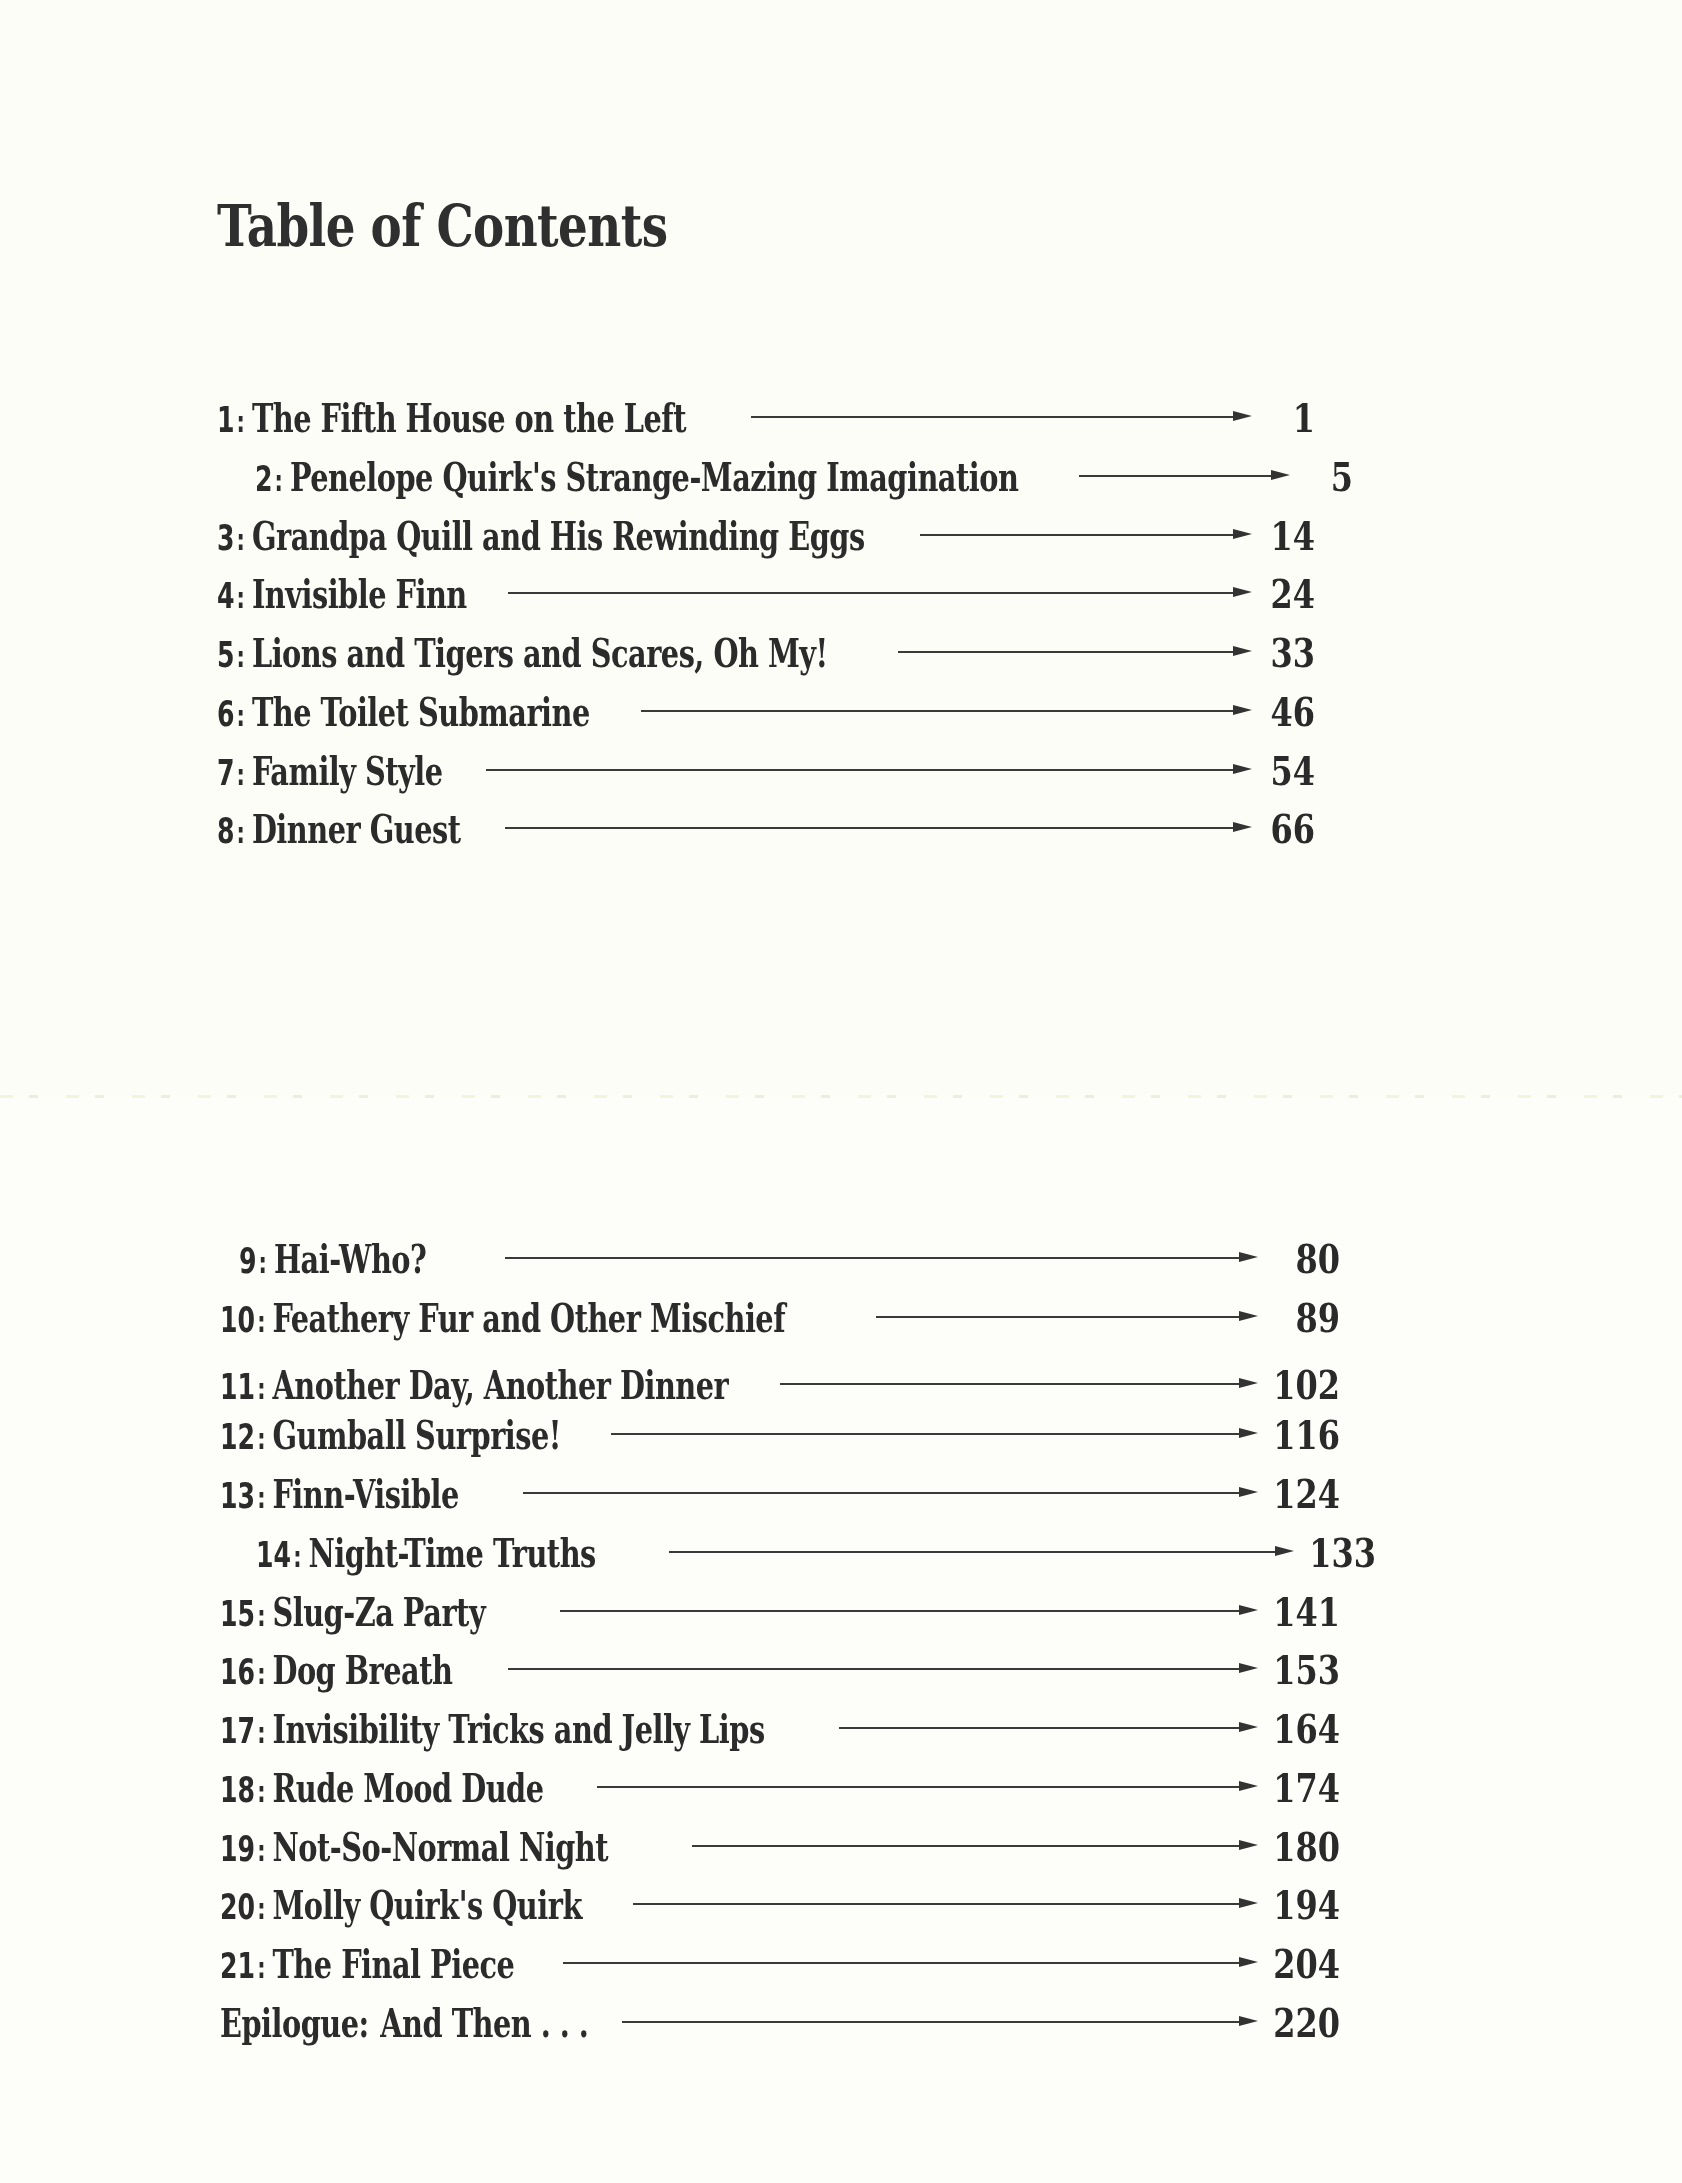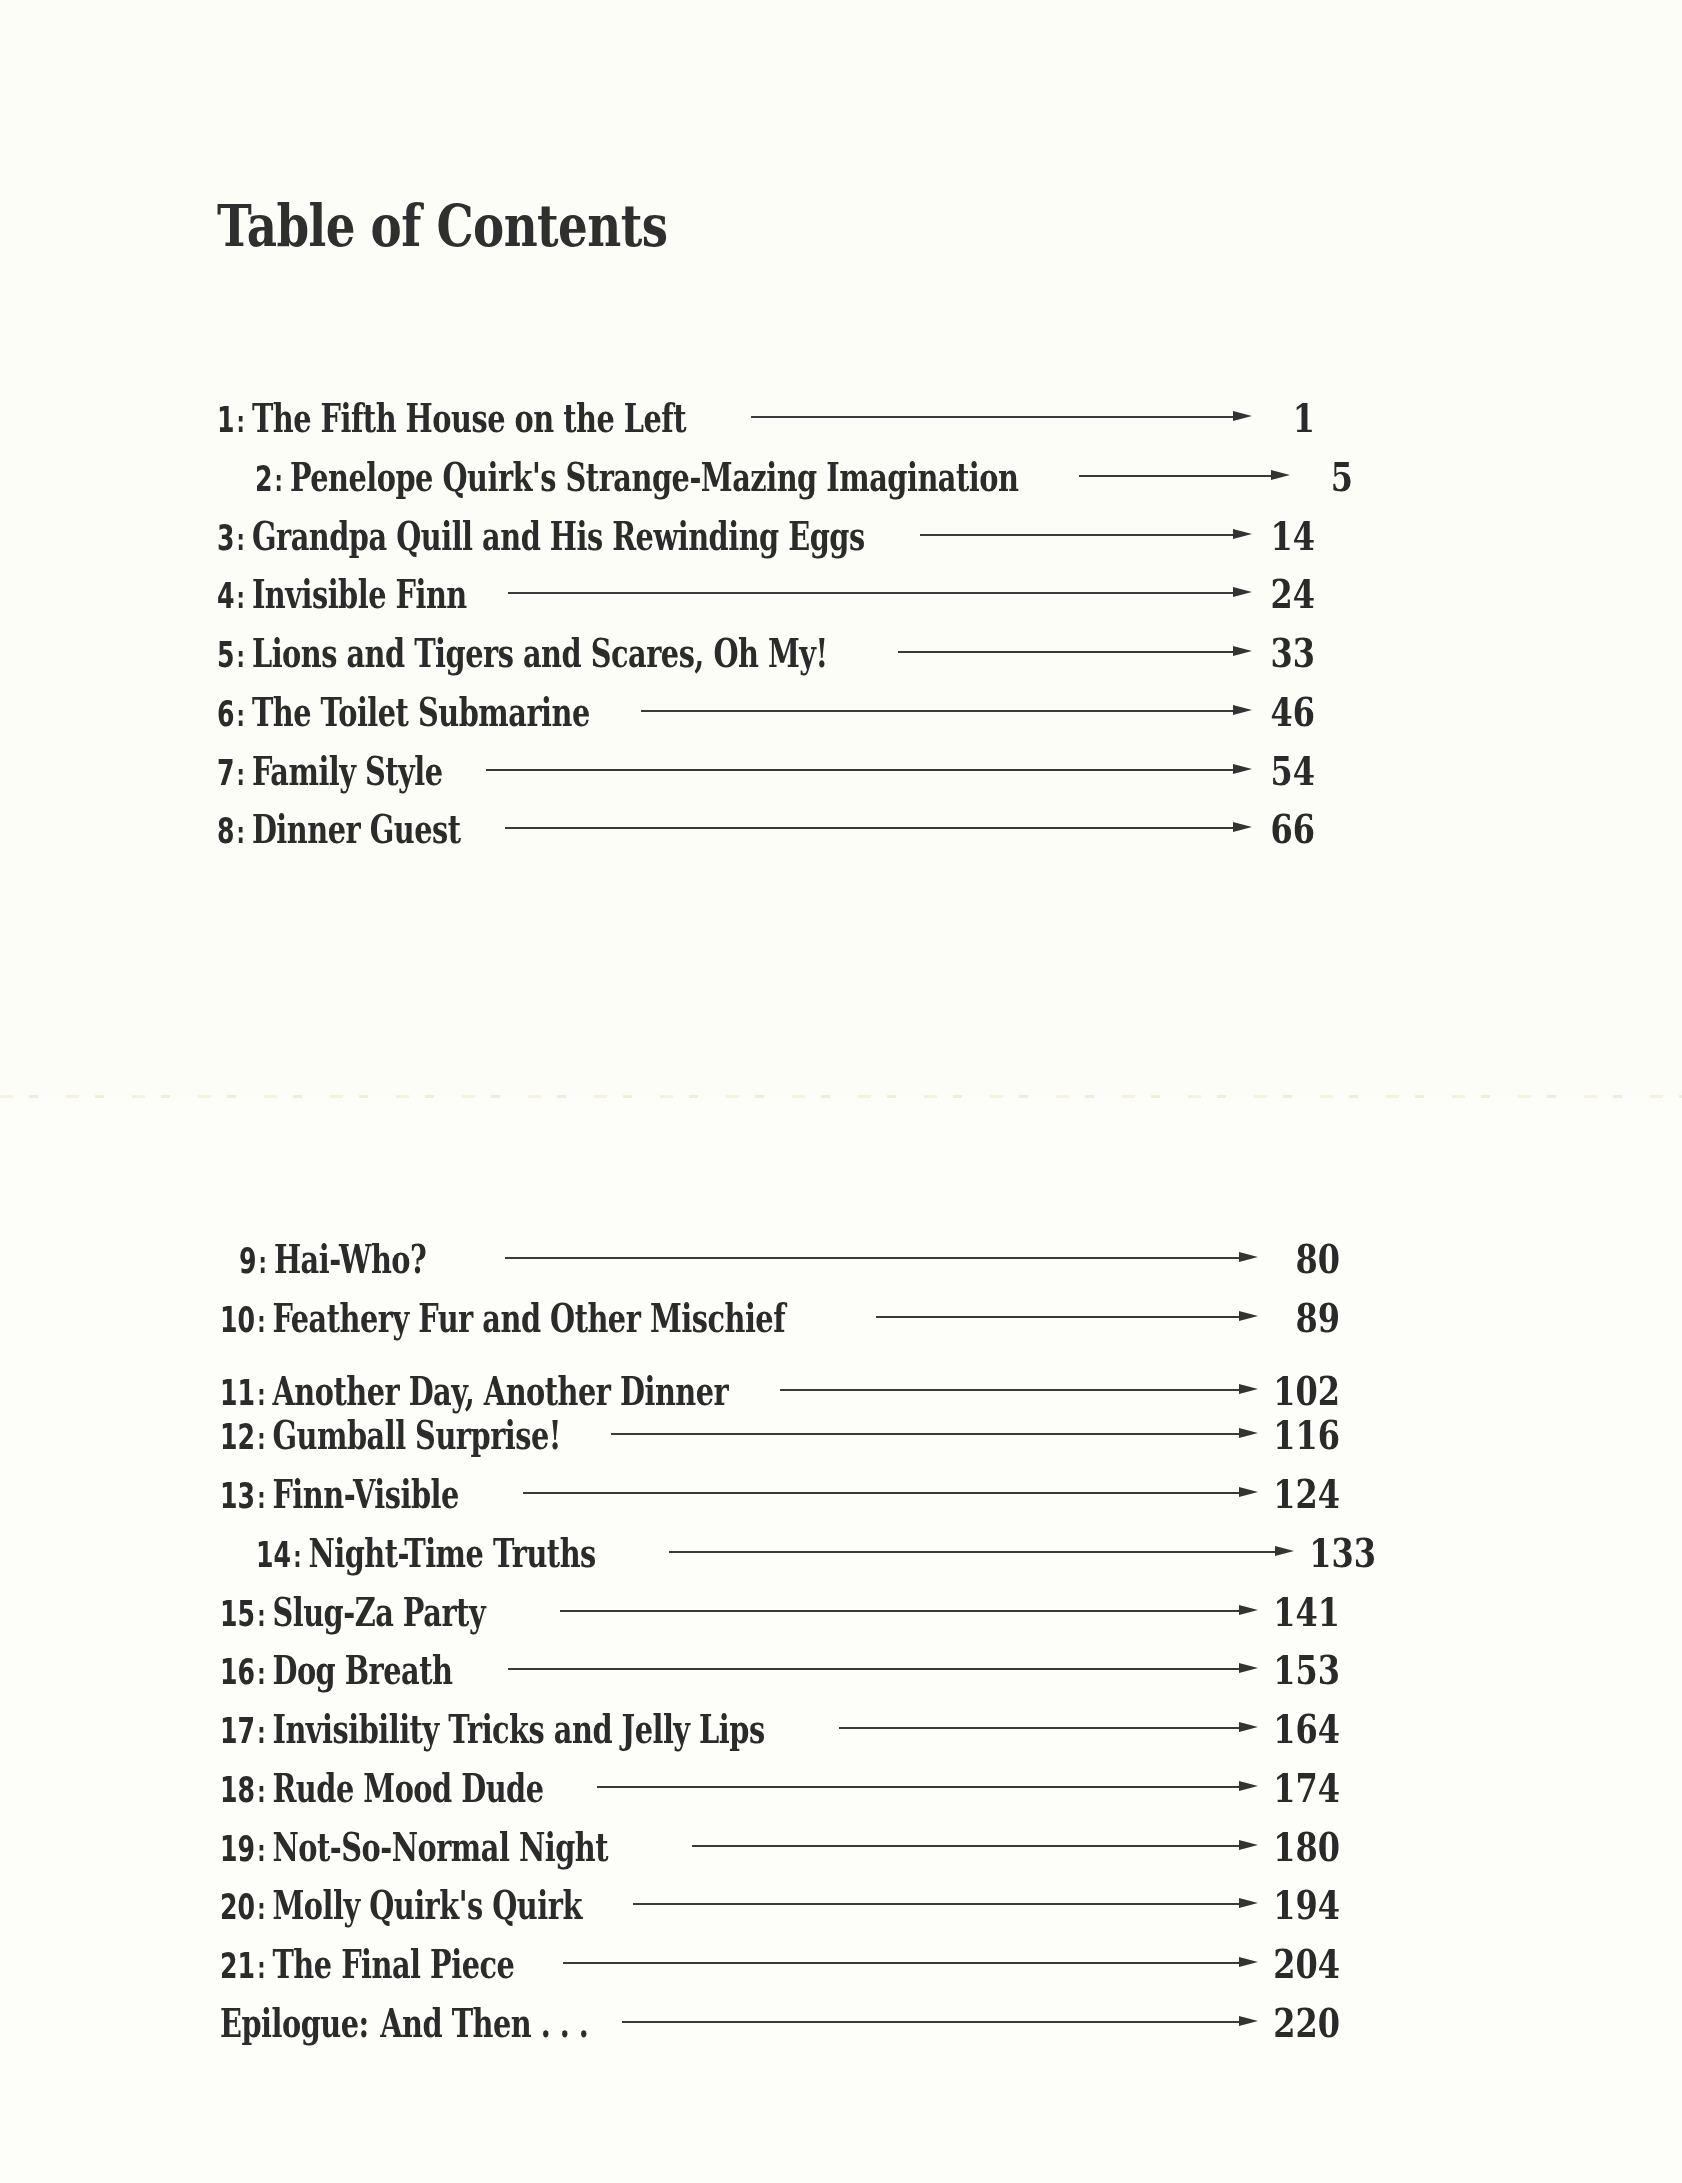--- a/index.html
+++ b/index.html
@@ -187,21 +187,21 @@
       <span class="leader" style="left: 505px; width: 738px;"></span>
       <span class="arrowhead" style="left: 1239px;"></span>
       <span class="page-num" style="left: 1193px;">80</span>
     </li>
     <li class="toc-row" style="top: 59px;">
       <span class="entry-text" style="left: 220px;"><span class="chapter-num">10</span><span class="chapter-sep">:</span><span>Feathery Fur and Other Mischief</span></span>
       <span class="leader" style="left: 876px; width: 367px;"></span>
       <span class="arrowhead" style="left: 1239px;"></span>
       <span class="page-num" style="left: 1193px;">89</span>
     </li>
-    <li class="toc-row" style="top: 132px;">
+    <li class="toc-row" style="top: 126px;">
       <span class="entry-text" style="left: 220px;"><span class="chapter-num">11</span><span class="chapter-sep">:</span><span>Another Day, Another Dinner</span></span>
       <span class="leader" style="left: 780px; width: 463px;"></span>
       <span class="arrowhead" style="left: 1239px;"></span>
       <span class="page-num" style="left: 1193px;">102</span>
     </li>
     <li class="toc-row" style="top: 176px;">
       <span class="entry-text" style="left: 220px;"><span class="chapter-num">12</span><span class="chapter-sep">:</span><span>Gumball Surprise!</span></span>
       <span class="leader" style="left: 611px; width: 632px;"></span>
       <span class="arrowhead" style="left: 1239px;"></span>
       <span class="page-num" style="left: 1193px;">116</span>

